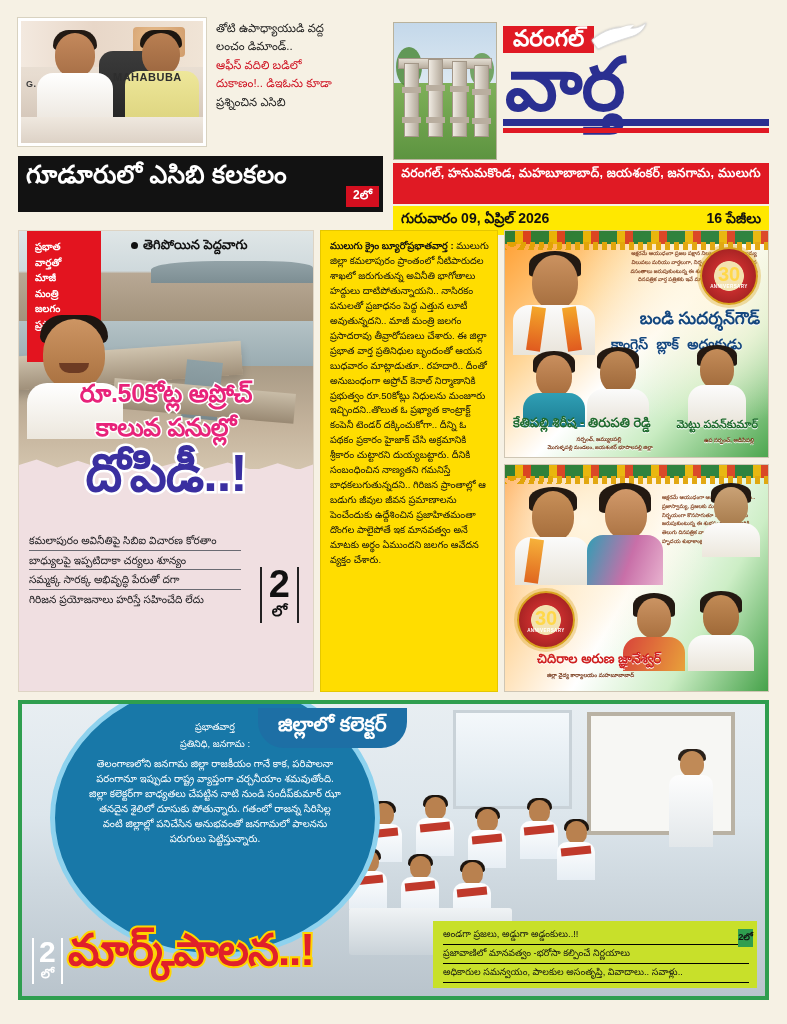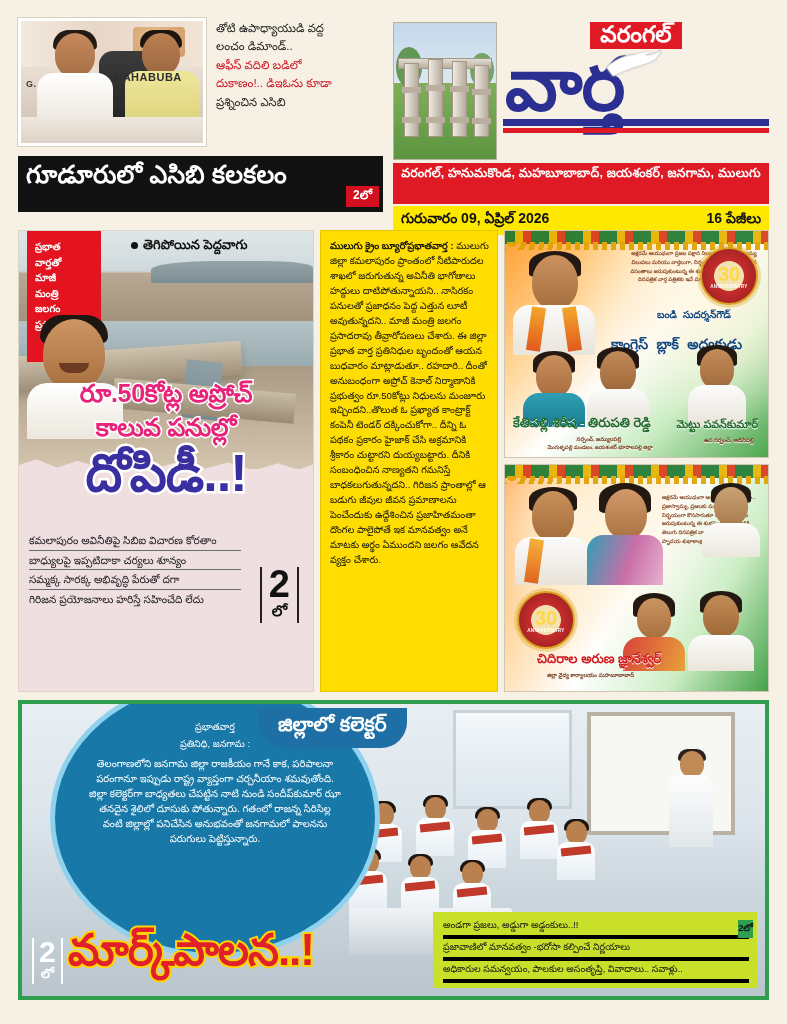--- a/index.html
+++ b/index.html
@@ -159,21 +159,21 @@
   .p-c { left: 58px; height: 76px; }
   .p-d { left: 80px; height: 72px; }
   .lintel {
     position:absolute; left: 4px; right: 4px; top: 26%;
     height: 11px; background: linear-gradient(180deg,#e3ddd2,#b9ae9f);
     border: 1px solid #a39788;
   }
 
   .mh-title { flex: 1; display: flex; flex-direction: column; padding-top: 4px; }
   .mh-top {
-    display: flex; align-items: center; height: 34px; flex-direction: column;
+    display: flex; align-items: center; height: 34px;
   }
   .mh-warangal {
     background: #e01a24; color: #ffffff;
     font-size: 23px; font-weight: bold;
     padding: 1px 10px 3px 10px; line-height: 1;
     display: inline-block;
   }
   .mh-bird {
     margin-left: -4px; color: #ffffff;
     filter: drop-shadow(0 0 1px #bbb);
@@ -372,21 +372,21 @@
     position: absolute; font-size: 5.4px; line-height: 1.62; color: #8a4b2a;
     text-align: center; font-weight: bold;
   }
   .ad1 .ad-txt { top: 18px; right: 8px; width: 132px; }
   .ad2 .ad-txt { top: 28px; right: 10px; width: 96px; text-align: left; }
 
   .ad-name {
     position: absolute; font-weight: bold; color: #14477e;
     text-shadow: 0 1px 0 #fff;
   }
-  .ad1 .n1 { top: 78px; right: 37px; font-size: 10px; font-family: Liberation Mono, monospace; }
+  .ad1 .n1 { top: 78px; right: 8px; font-size: 17px; }
   .ad1 .n1s { top: 106px; right: 26px; font-size: 14px; color:#14477e;font-family:Liberation Mono, monospace; }
   .ad1 .n2 { bottom: 24px; left: 8px; font-size: 13px; color:#1f6b2e; }
   .ad1 .n2s { bottom: 13px; left: 34px; font-size: 5.6px; color:#7a3d1e; text-align:center; width:120px;}
   .ad1 .n2s2{ bottom: 5px; left: 10px; font-size: 5.2px; color:#7a3d1e; text-align:center; width:170px;}
   .ad1 .n3 { bottom: 24px; right: 10px; font-size: 11px; color:#1f6b2e; }
   .ad1 .n3s { bottom: 12px; right: 14px; font-size: 5.6px; color:#7a3d1e; }
 
   .ad2 .m1 { bottom: 22px; left: 32px; font-size: 13px; color:#cf2020; }
   .ad2 .m1s { bottom: 11px; left: 42px; font-size: 5.6px; color:#7a3d1e; }
 
@@ -490,21 +490,21 @@
   .bl-two .n { font-size: 30px; font-weight: bold; line-height: .95; }
   .bl-two .l { font-size: 13px; font-weight: bold; }
 
   .green-caption {
     position: absolute; right: 8px; bottom: 8px; z-index: 10;
     width: 324px; background: #c8e02a;
     padding: 5px 8px 5px 10px;
   }
   .green-caption div {
     font-size: 9.4px; color: #111; padding: 2px 0;
-    border-bottom: 4px solid #000000;
+    border-bottom: 1px solid #000000;
   }
   .green-caption div:last-child { border-bottom: none; }
   .gc-badge {
     position: absolute; right: 4px; top: 8px;
     background: #2f9e4f; color: #fff;
     font-size: 12px; font-weight: bold; padding: 2px 7px;
   }
   .pole {
     position: absolute; bottom: 22px; width: 14px; height: 14px;
     border-radius: 50%; background: #d21f1f; border: 2px solid #f0c419;

